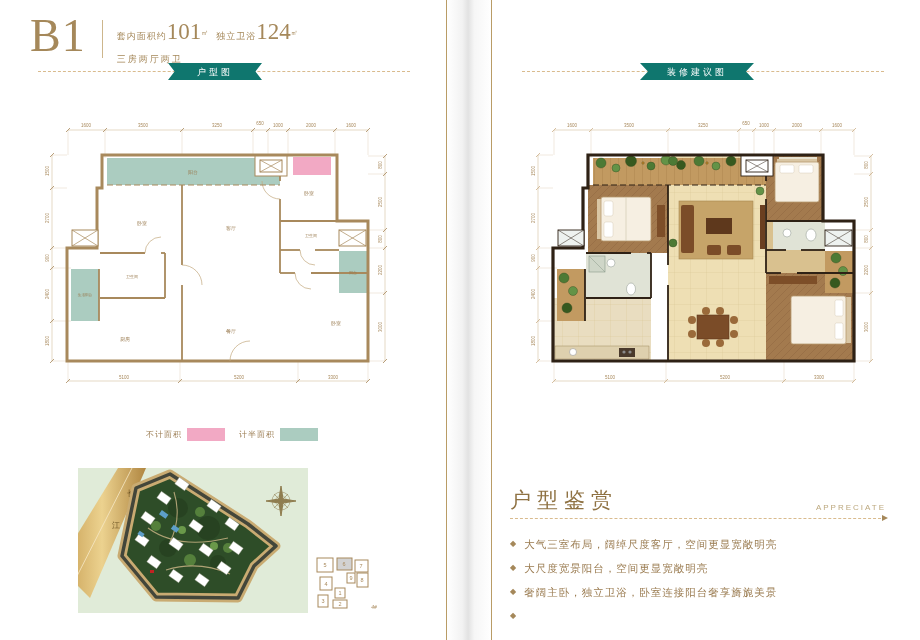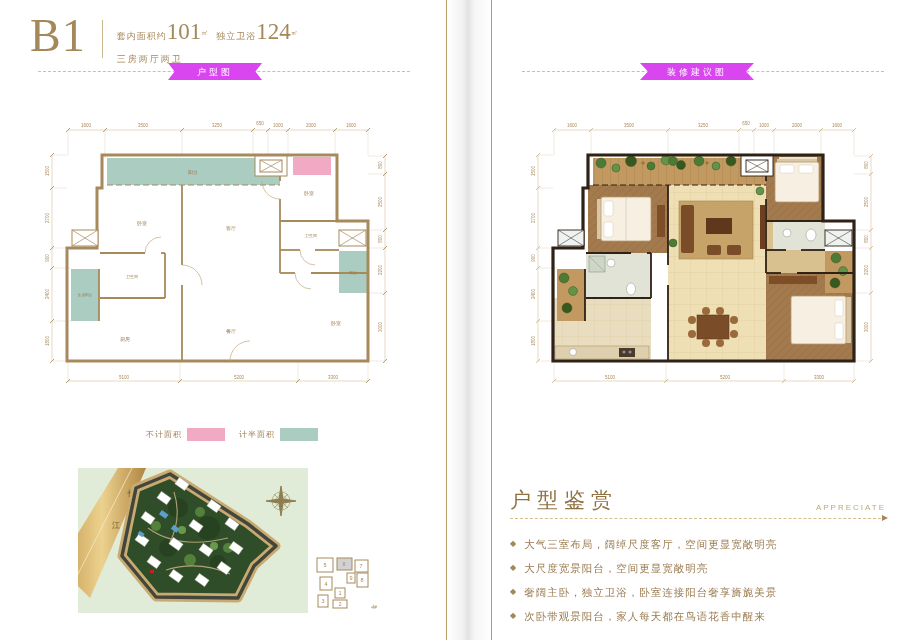--- a/index.html
+++ b/index.html
@@ -17,21 +17,21 @@
   .header-divider{width:1px;height:38px;background:#cdb68c;margin:10px 14px 0 16px;}
   .header-text{padding-top:9px;}
   .area-line{font-size:9px;color:#a5885a;letter-spacing:1px;white-space:nowrap;}
   .area-value{font-family:"Liberation Serif",serif;font-size:23px;letter-spacing:0;}
   .area-unit{font-size:7px;vertical-align:super;}
   .layout-line{font-size:9px;color:#a5885a;letter-spacing:2px;margin-top:8px;}
   
   .rule{position:absolute;top:71px;border-top:1px dashed #d9bb8e;height:0;}
   .rule.left{left:38px;width:372px;}
   .rule.right{left:522px;width:362px;}
-  .ribbon{position:absolute;top:63px;height:17px;background:#d946ef;color:#fff;
+  .ribbon{position:absolute;top:63px;height:17px;background:#0f766e;color:#fff;
     font-size:9px;letter-spacing:3px;text-align:center;line-height:18px;
     clip-path:polygon(0 0,100% 0,93% 50%,100% 100%,0 100%,7% 50%);}
   .ribbon.left{left:168px;width:94px;}
   .ribbon.right{left:640px;width:114px;}
   
   svg.plan{position:absolute;width:380px;height:285px;}
   svg.plan.left{left:45px;top:113px;}
   svg.plan.right{left:531px;top:113px;}
   
   .legend{position:absolute;left:146px;top:428px;display:flex;align-items:flex-end;gap:14px;}
@@ -458,16 +458,15 @@
     <div class="bullet">
       <span class="bullet-mark">◆</span>
       <span class="bullet-text">大尺度宽景阳台，空间更显宽敞明亮</span>
     </div>
     <div class="bullet">
       <span class="bullet-mark">◆</span>
       <span class="bullet-text">奢阔主卧，独立卫浴，卧室连接阳台奢享旖旎美景</span>
     </div>
     <div class="bullet">
       <span class="bullet-mark">◆</span>
-      <span class="bullet-text">次卧带观景阳台，家人每天都在鸟语花香中醒来</span>
     </div>
   </div>
 </div>
 
 </body></html>

